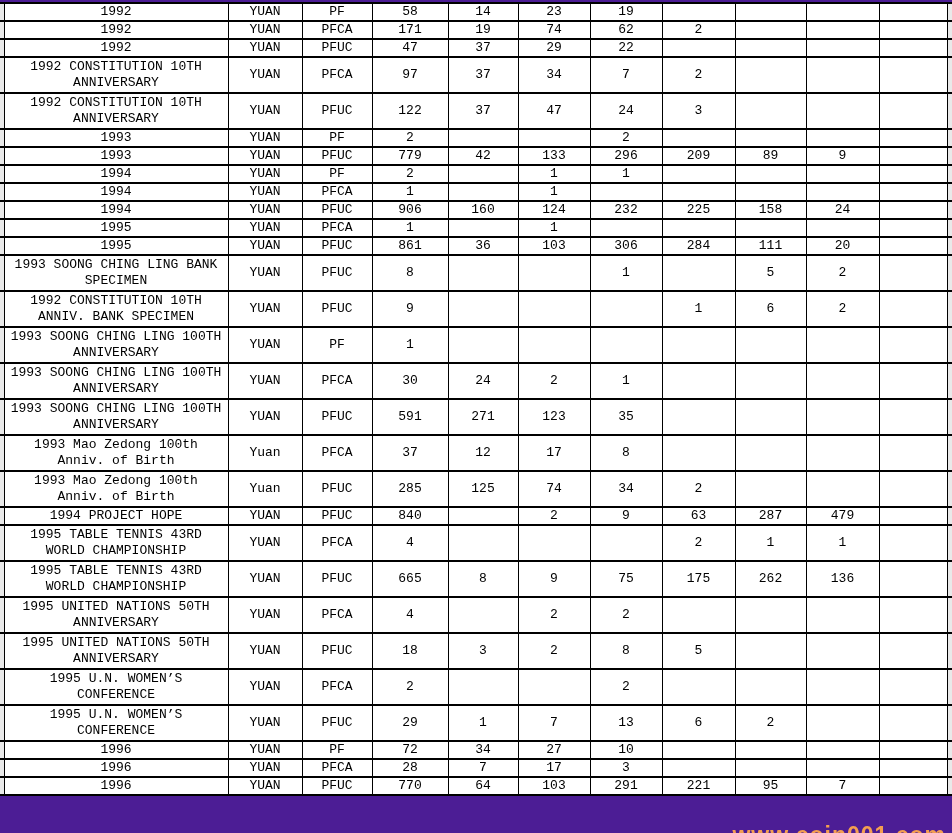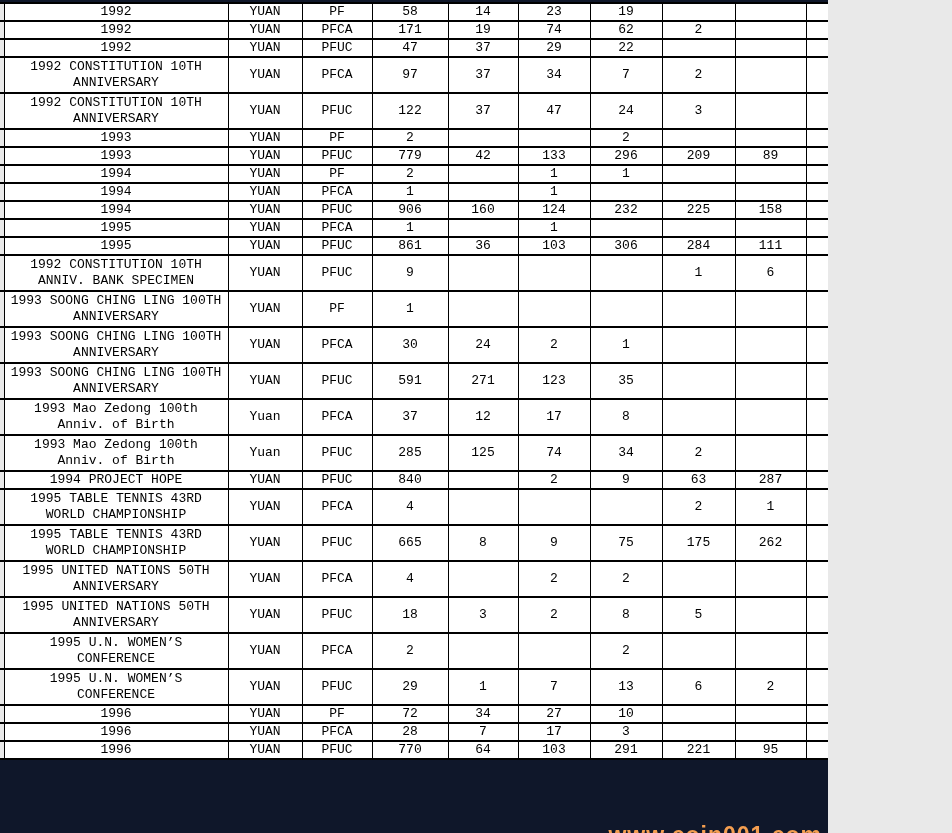--- a/index.html
+++ b/index.html
@@ -2,24 +2,24 @@
 <html><head>
 <meta charset="utf-8">
 <style>
   html, body {
     margin: 0;
     padding: 0;
     background: #e9e9e9;
   }
   .screen {
     position: relative;
-    width: 828px;
+    width: 952px;
     height: 833px;
     overflow: hidden;
-    background: #0f172a;
+    background: #4c1d95;
     font-family: "Liberation Mono", "DejaVu Sans Mono", monospace;
   }
   table.census {
     border-collapse: collapse;
     table-layout: fixed;
     width: 952px;
     margin-top: 2px;
   }
   table.census td {
     border: 1px solid #000;
@@ -257,20 +257,36 @@
           <td>103</td>
           <td>306</td>
           <td>284</td>
           <td>111</td>
           <td>20</td>
           <td></td>
           <td class="sliver sliver-right"></td>
         </tr>
         <tr class="double">
           <td class="sliver"></td>
+          <td class="desc">1993 SOONG CHING LING BANK
+SPECIMEN</td>
+          <td>YUAN</td>
+          <td>PFUC</td>
+          <td>8</td>
+          <td></td>
+          <td></td>
+          <td>1</td>
+          <td></td>
+          <td>5</td>
+          <td>2</td>
+          <td></td>
+          <td class="sliver sliver-right"></td>
+        </tr>
+        <tr class="double">
+          <td class="sliver"></td>
           <td class="desc">1992 CONSTITUTION 10TH
 ANNIV. BANK SPECIMEN</td>
           <td>YUAN</td>
           <td>PFUC</td>
           <td>9</td>
           <td></td>
           <td></td>
           <td></td>
           <td>1</td>
           <td>6</td>

